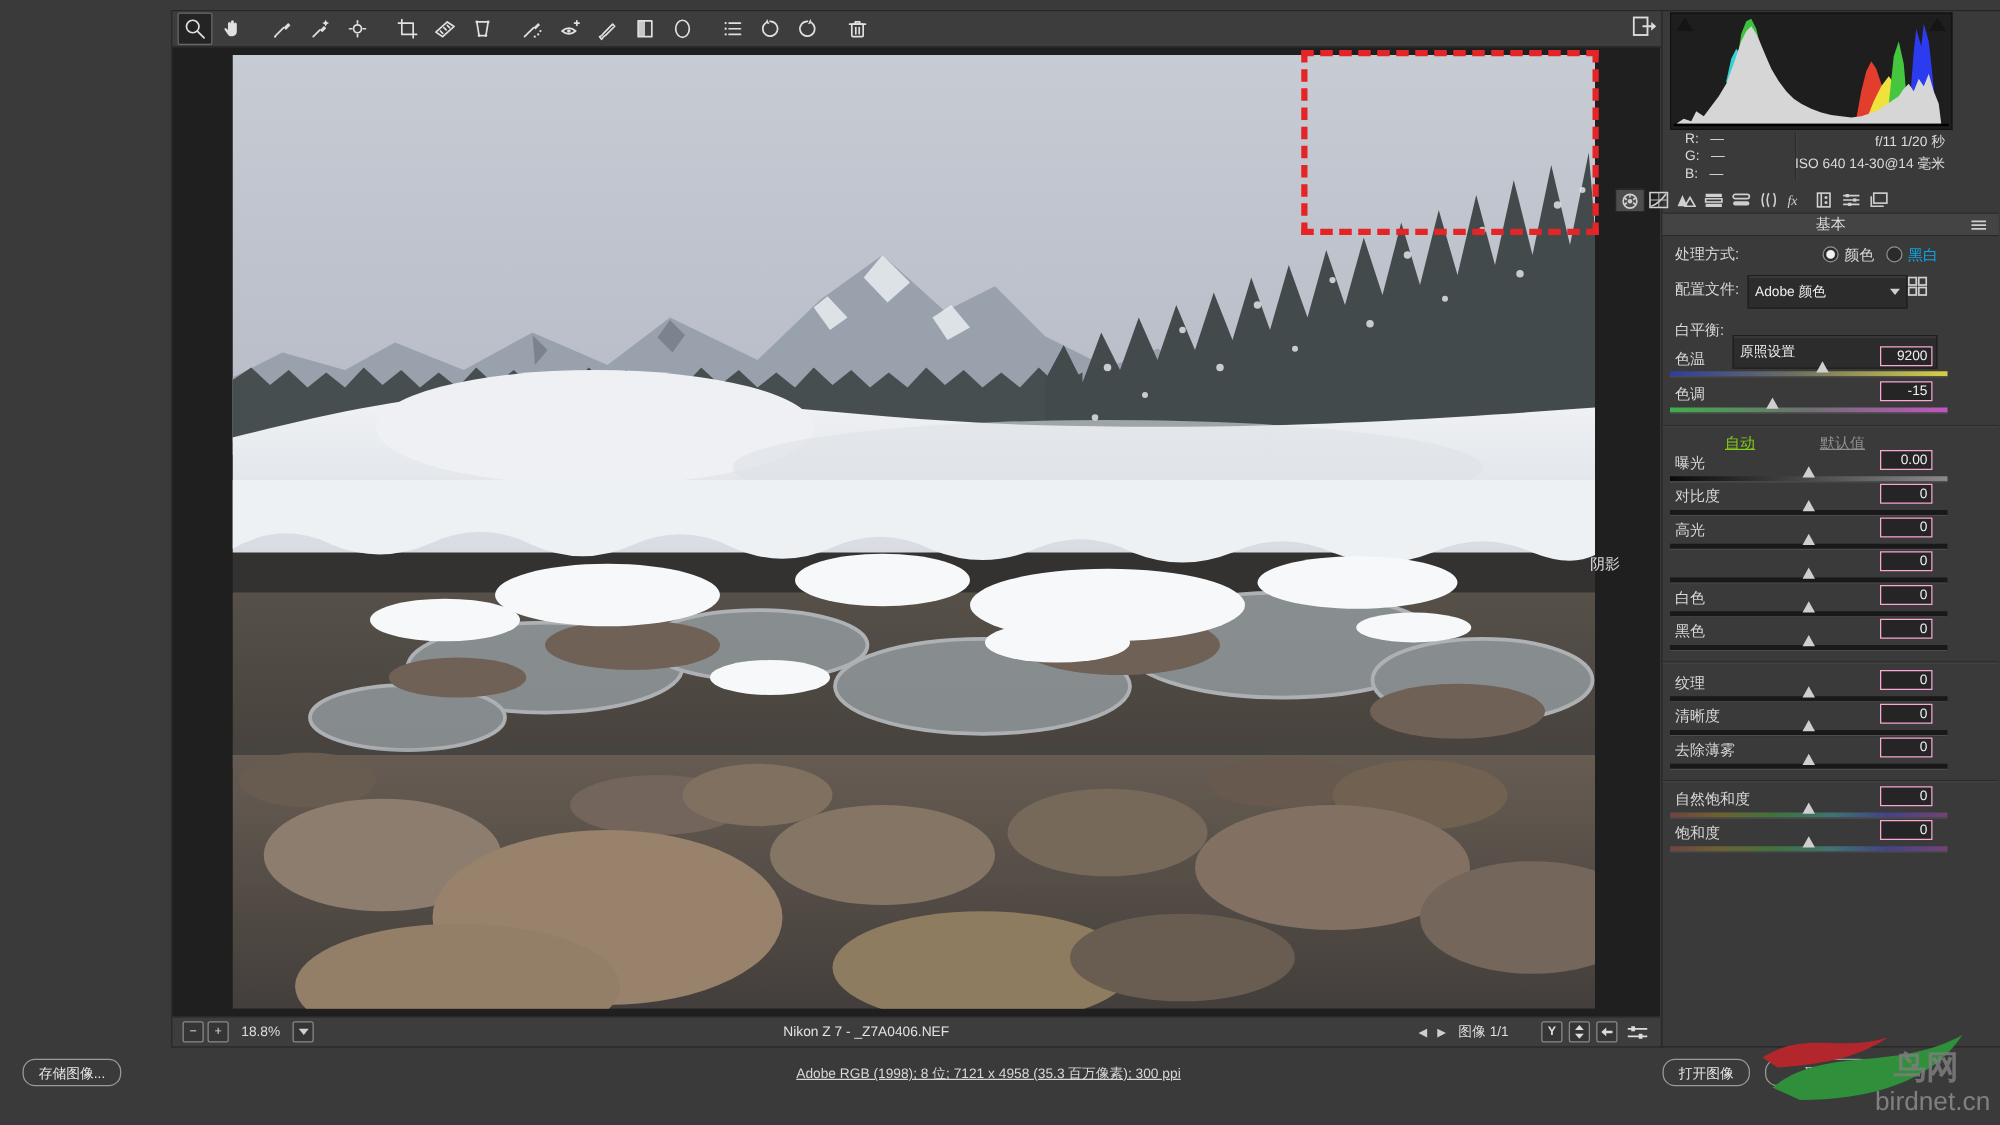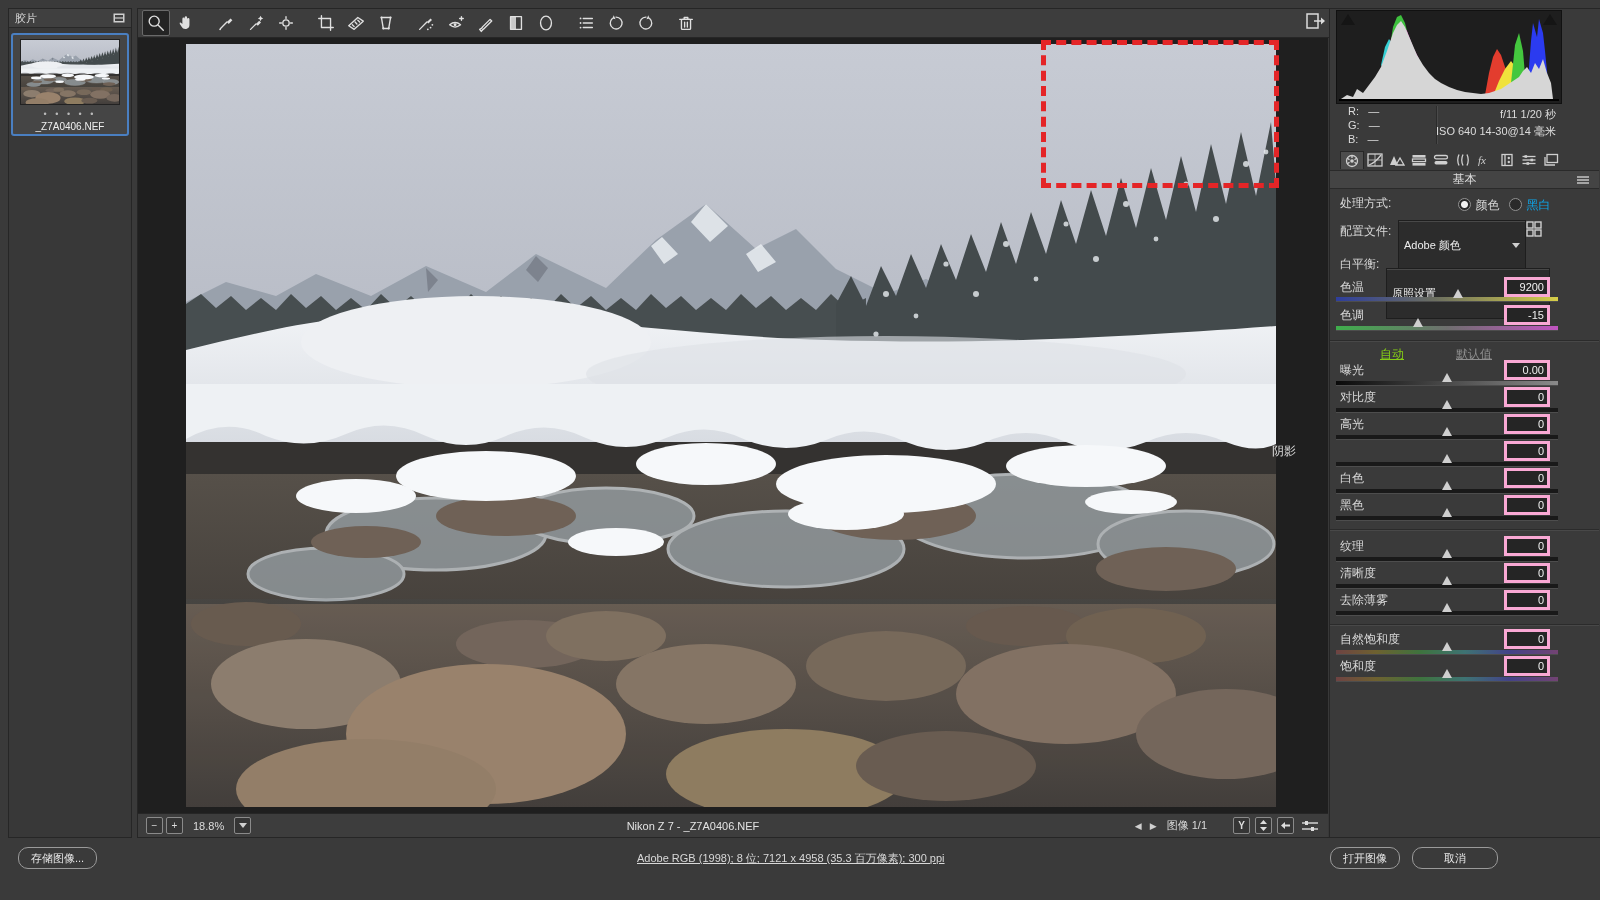--- a/index.html
+++ b/index.html
@@ -18,29 +18,29 @@
   .tbtn{width:26px;height:24px;display:flex;align-items:center;justify-content:center;border:1px solid transparent;border-radius:2px}
   .tbtn.sel{background:#242424;border:1px solid #6a6a6a}
   .tbtn svg{stroke:#e0e0e0;fill:none;stroke-width:1.5;stroke-linecap:round;stroke-linejoin:round}
   .tbtn svg .f{fill:#e0e0e0;stroke:none}
   .canvas{position:absolute;left:0;top:29px;width:1190px;height:775px;background:#1f1f1f;overflow:hidden}
   .marquee{position:absolute;border:5px dashed #e42527;background:transparent}
   .statusbar{position:absolute;left:0;bottom:0;width:1190px;height:23px;background:#3d3d3d;border-top:1px solid #262626;display:flex;align-items:center;font-size:11px}
   .sq{width:15px;height:15px;border:1px solid #8a8a8a;border-radius:2px;display:flex;align-items:center;justify-content:center;font-size:10px;color:#ddd;background:#353535}
   
   .rp-label{font-size:12px;color:#d8d8d8}
-  .valbox{width:34px;height:14px;background:#252525;border:3px solid #f9a8d4;font-size:11px;text-align:right;padding:0 3px;line-height:14px;color:#f0f0f0}
+  .valbox{width:34px;height:14px;background:#252525;border:1px solid #f9a8d4;font-size:11px;text-align:right;padding:0 3px;line-height:14px;color:#f0f0f0}
   .track{width:222px;height:4px;background:#191919;border-bottom:1px solid #4d4d4d;position:absolute}
   .t-temp{background:linear-gradient(90deg,#2e3e9c,#6d7060 45%,#d6ce48)}
   .t-tint{background:linear-gradient(90deg,#3fae4c,#6f6f6f 50%,#c155c1)}
   .t-expo{background:linear-gradient(90deg,#0a0a0a,#8a8a8a)}
   .t-rain{background:linear-gradient(90deg,#6e4343,#6e6130 18%,#3e733e 38%,#3e7373 58%,#434388 78%,#734373)}
   .thumbtri{position:absolute;top:-8px;width:0;height:0;border-left:5px solid transparent;border-right:5px solid transparent;border-bottom:9px solid #cfcfcf;margin-left:-5px}
   .hdiv{height:1px;background:#2b2b2b;border-bottom:1px solid #484848}
-  .selectbox{height:17px;background:#2c2c2c;border:1px solid #1e1e1e;box-shadow:0 1px 0 #484848 inset;display:flex;align-items:center;justify-content:space-between;padding:16px 5px;font-size:11px;color:#ededed}
+  .selectbox{height:17px;background:#2c2c2c;border:1px solid #1e1e1e;box-shadow:0 1px 0 #484848 inset;display:flex;align-items:center;justify-content:space-between;padding:4px 5px;font-size:11px;color:#ededed}
   .chev{width:0;height:0;border-left:4px solid transparent;border-right:4px solid transparent;border-top:5px solid #cfcfcf}
   .tabbtn{width:22px;height:17px;display:flex;align-items:center;justify-content:center}
   .tabbtn svg{stroke:#cfcfcf;fill:none;stroke-width:1.3}
   .tabbtn svg .f{fill:#cfcfcf;stroke:none}
   .tabbtn.sel{background:#4d4d4d;border:1px solid #272727;border-bottom:none}
   .radio{width:11px;height:11px;border-radius:50%;border:1px solid #909090;background:#2a2a2a;display:inline-block;vertical-align:-2px}
   .radio.on{background:radial-gradient(circle,#f2f2f2 0 3px,#2a2a2a 4px)}
   .linku{font-size:12px;text-decoration:underline}
   .btn{height:20px;border:1px solid #9a9a9a;border-radius:10px;background:#3a3a3a;color:#e8e8e8;font-size:11px;display:flex;align-items:center;justify-content:center;padding:0 12px}
   .wlink{font-size:11px;color:#d8d8d8;text-decoration:underline}
@@ -137,37 +137,20 @@
             <ellipse cx="300" cy="690" rx="140" ry="70" fill="#a3876c"></ellipse>
             <ellipse cx="600" cy="730" rx="120" ry="45" fill="#97805f"></ellipse>
             <ellipse cx="180" cy="745" rx="130" ry="50" fill="#9c8368"></ellipse>
             <ellipse cx="760" cy="722" rx="90" ry="35" fill="#6e5d4e"></ellipse>
         </g>
         <rect x="0" y="555" width="1090" height="208" fill="#49566a" opacity="0.10"></rect>
       </symbol>
     </defs>
   </svg>
 
-  <div class="abs filmstrip">
-    <div class="fs-head">
-      <span>胶片</span>
-      <svg width="12" height="10">
-          <rect x="0.5" y="0.5" width="11" height="9" fill="#cfcfcf"></rect>
-          <rect x="2" y="2" width="8" height="2.4" fill="#404040"></rect>
-          <rect x="2" y="5.6" width="8" height="2.4" fill="#404040"></rect>
-        </svg>
-    </div>
-    <div class="thumbcard">
-      <svg class="thumbimg" viewBox="0 0 1090 763" preserveAspectRatio="none">
-          <use href="#landscape"></use>
-        </svg>
-      <div class="dots">• • • • •</div>
-      <div class="fname">_Z7A0406.NEF</div>
-    </div>
-  </div>
 
   <div class="abs mainwrap">
     <div class="toolbar">
       <div class="tbtn sel">
           <svg width="20" height="20" viewBox="0 0 22 22">
             <circle cx="9" cy="9" r="5.5"></circle>
             <line x1="13.5" y1="13.5" x2="19" y2="19"></line>
           </svg>
         </div>
       <div class="tbtn">
@@ -376,21 +359,21 @@
     <div><span>R:</span>&nbsp;&nbsp;&nbsp;<span>—</span></div>
     <div><span>G:</span>&nbsp;&nbsp;&nbsp;<span>—</span></div>
     <div><span>B:</span>&nbsp;&nbsp;&nbsp;<span>—</span></div>
   </div>
   <div class="abs" style="left:1436px;top:106px;width:1px;height:38px;background:#2b2b2b;border-right:1px solid #4a4a4a"></div>
   <div class="abs" style="left:1400px;top:106px;width:156px;text-align:right;font-size:11px;line-height:17px">
     <div>f/11   1/20 秒</div>
     <div>ISO 640   14-30@14 毫米</div>
   </div>
 
-  <div class="abs" style="left:1340px;top:151px;display:flex;gap:0px">
+  <div class="abs" style="left:1292px;top:151px;display:flex;gap:0px">
     <div class="tabbtn sel">
         <svg width="16" height="14" viewBox="0 0 16 14">
           <circle cx="8" cy="7" r="5.5"></circle>
           <circle cx="8" cy="7" r="1.8" class="f"></circle>
           <line x1="8" y1="1.5" x2="8" y2="4"></line>
           <line x1="13" y1="4" x2="10.5" y2="5.8"></line>
           <line x1="13" y1="10" x2="10.5" y2="8.2"></line>
           <line x1="3" y1="10" x2="5.5" y2="8.2"></line>
           <line x1="3" y1="4" x2="5.5" y2="5.8"></line>
         </svg>
@@ -575,14 +558,22 @@
   <div class="abs valbox" style="left:1504px;top:656px">0</div>
   <div class="abs track t-rain" style="left:1336px;top:677px">
       <div class="thumbtri" style="left: 50%;"></div>
     </div>
 
   <div class="abs btn" style="left:18px;top:847px">存储图像...</div>
   <span class="abs wlink" style="left:50%;top:851px;transform:translateX(-53%)">Adobe RGB (1998); 8 位; 7121 x 4958 (35.3 百万像素); 300 ppi</span>
   <div class="abs btn" style="left:1330px;top:847px">打开图像</div>
   <div class="abs btn" style="left:1412px;top:847px;width:60px">取消</div>
 
+  <div class="abs" style="left:1400px;top:818px;width:200px;height:82px;pointer-events:none">
+    <svg width="200" height="82">
+      <path d="M10,28 C45,6 70,24 110,12 C85,30 50,34 22,36 Z" fill="#b3262c"></path>
+      <path d="M18,52 C60,18 115,40 170,10 C145,48 95,62 40,62 Z" fill="#2f8f3a"></path>
+    </svg>
+    <span class="abs" style="left:115px;top:18px;font-size:26px;font-weight:bold;color:#7e7e7e;opacity:.85">鸟网</span>
+    <span class="abs" style="left:100px;top:52px;font-size:21px;color:#8d8d8d;opacity:.85">birdnet.cn</span>
+  </div>
 
 </div>
 
 </body></html>

